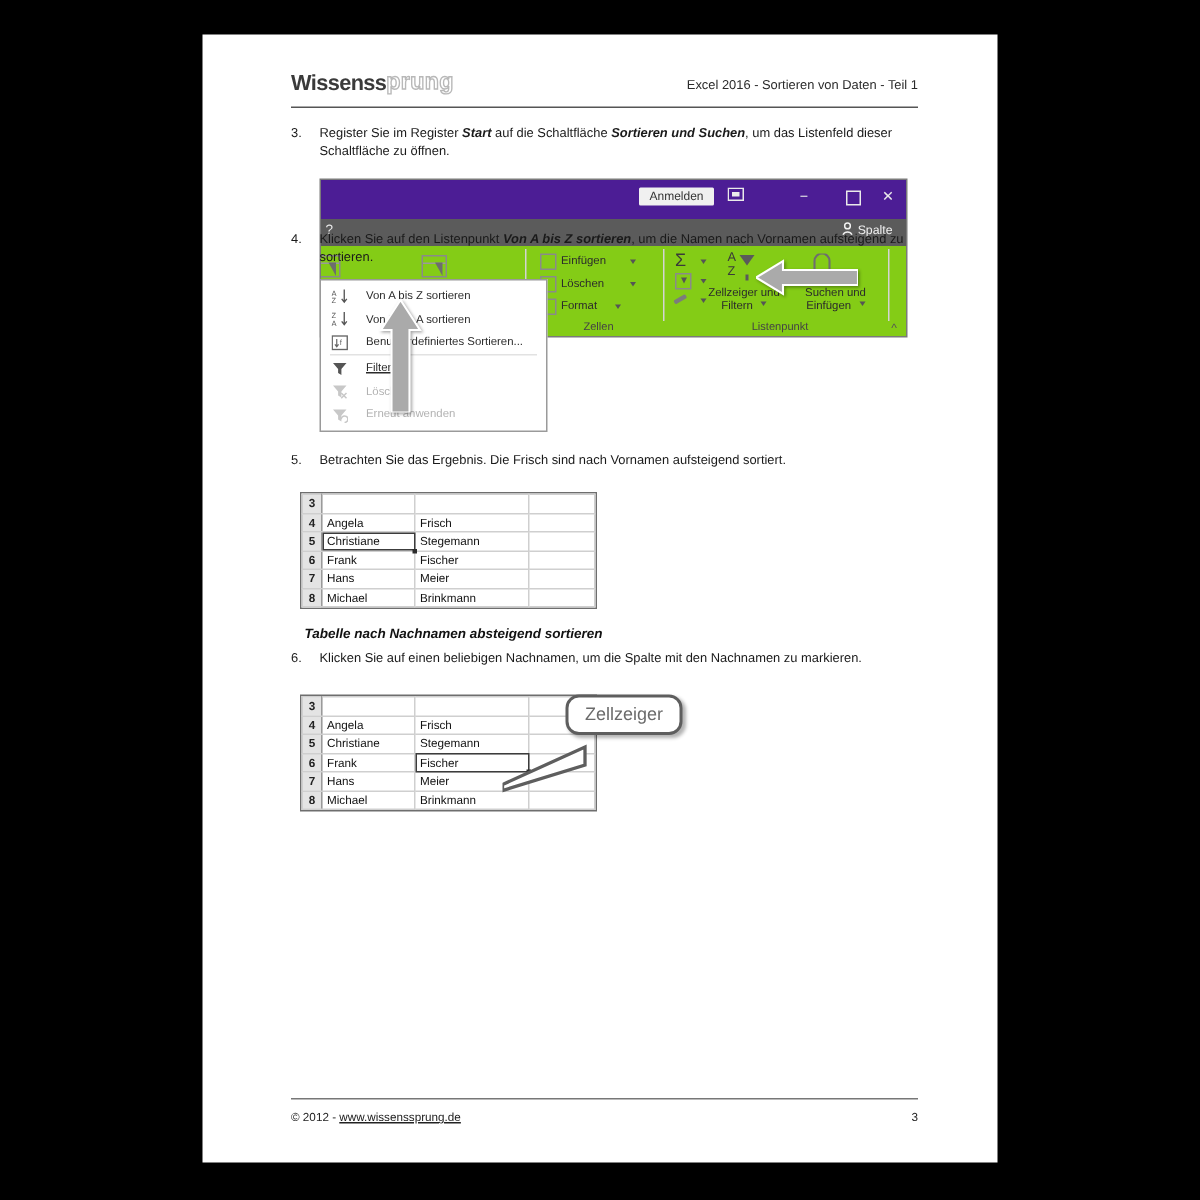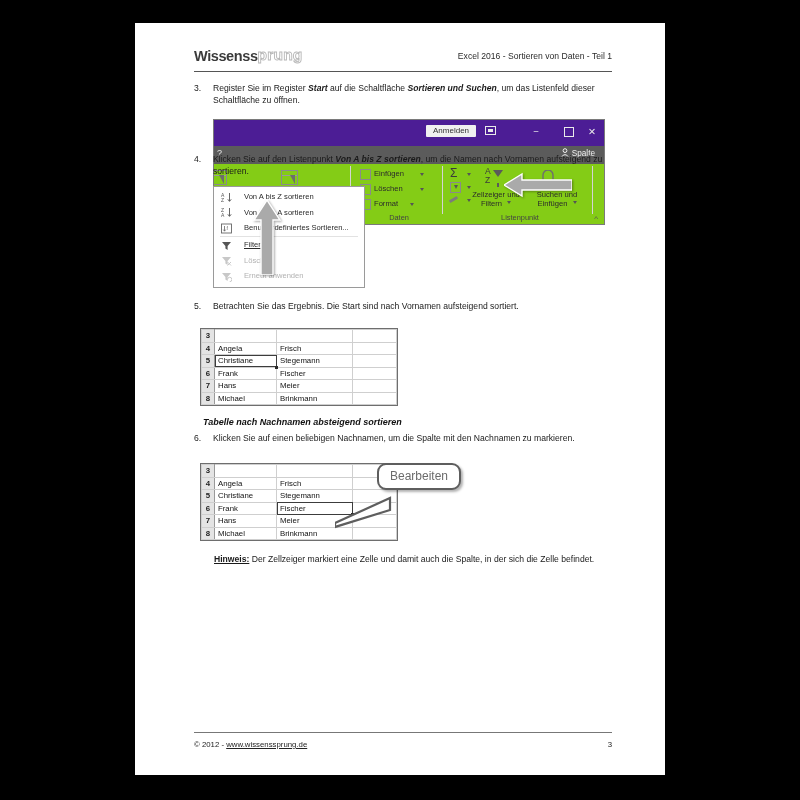--- a/index.html
+++ b/index.html
@@ -485,21 +485,21 @@
         <div class="rb-caret" style="left:206px; top:9px;"></div>
 
         <div class="rb-smallicon" style="left:146px; top:20px;"></div>
         <div class="rb-smallitem" style="left:160px; top:20px;">Löschen</div>
         <div class="rb-caret" style="left:206px; top:24px;"></div>
 
         <div class="rb-smallicon" style="left:146px; top:35px;"></div>
         <div class="rb-smallitem" style="left:160px; top:35px;">Format</div>
         <div class="rb-caret" style="left:196px; top:39px;"></div>
 
-        <div class="rb-grouplabel" style="left:146px; width:78px;">Daten</div>
+        <div class="rb-grouplabel" style="left:146px; width:78px;">Zellen</div>
 
         <div class="rb-groupline" style="left:228px;"></div>
 
         <div style="position:absolute; left:236px; top:3px; font-size:12px; color:#3a3a3a; line-height:12px;">Σ</div>
         <div class="rb-caret" style="left:253px; top:9px;"></div>
 
         <div class="rb-smallicon" style="left:236px; top:18px;">
           <div style="position:absolute;left:2.5px;top:1.5px;width:0;height:0;border-left:2px solid transparent;border-right:2px solid transparent;border-top:4px solid #555;"></div>
         </div>
         <div class="rb-caret" style="left:253px; top:22px;"></div>
@@ -617,21 +617,21 @@
 
       <div class="arrow-up" style="left:38px; top:13px;">
         <svg width="30" height="75" viewBox="0 0 30 75">
           <polygon points="15,0 28,20 21,20 21,75 9,75 9,20 2,20" fill="#aaaaaa" stroke="#ffffff" stroke-width="1.4"></polygon>
         </svg>
       </div>
     </div>
 
     <div class="step" style="left:59px; top:277px; width:418px;">
       <span class="num">5.</span>
-      <span class="txt">Betrachten Sie das Ergebnis. Die Start sind nach Vornamen aufsteigend sortiert.</span>
+      <span class="txt">Betrachten Sie das Ergebnis. Die Frisch sind nach Vornamen aufsteigend sortiert.</span>
     </div>
 
     <div class="xtable" style="left:65px; top:305px;">
       <table>
         <tbody>
             <tr>
           <td class="rowhead">3</td>
           <td class="c1"></td>
           <td class="c2"></td>
           <td class="c3"></td>
@@ -719,24 +719,21 @@
       </tbody>
         </table>
     </div>
 
     <div class="callout-tail" style="left:200px; top:470px;">
       <svg width="60" height="36" viewBox="0 0 60 36">
         <polygon points="0,30 55,5 55,17 0,34" fill="#ffffff" stroke="#5e5e5e" stroke-width="2.2"></polygon>
       </svg>
     </div>
 
-    <div class="callout" style="left:242px; top:440px;">Bearbeiten</div>
-
-    <div class="note" style="left:79px; top:530px; width:398px;">
-      <u>Hinweis:</u><span> Der Zellzeiger markiert eine Zelle und damit auch die Spalte, in der sich die Zelle befindet.</span>
-    </div>
+    <div class="callout" style="left:242px; top:440px;">Zellzeiger</div>
+
 
     <div class="footer-rule"></div>
     <div class="footer-left"><span>© 2012 - </span><u>www.wissenssprung.de</u></div>
     <div class="footer-right">3</div>
 
   </div>
 </div>
 
 </body></html>

